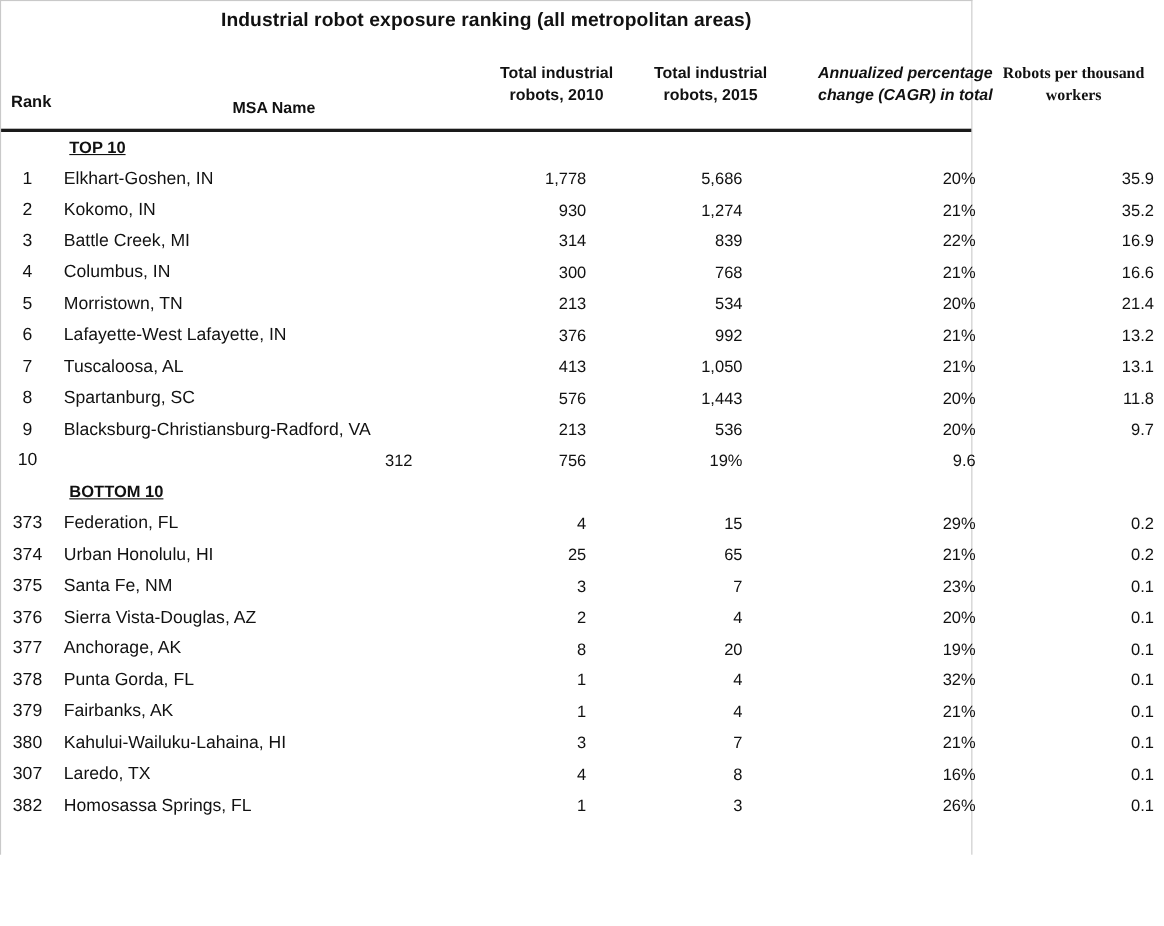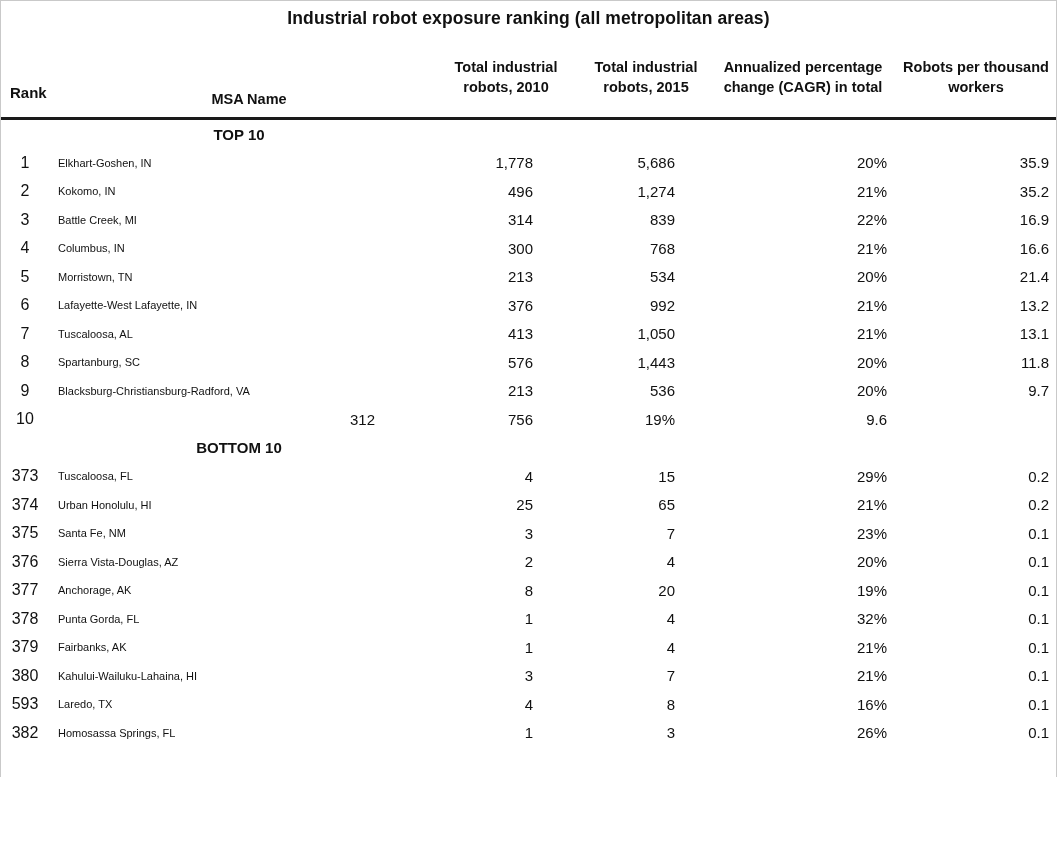--- a/index.html
+++ b/index.html
@@ -6,21 +6,21 @@
   .page {
     position:relative;
     width:1058px; height:842px;
     background:#ffffff;
     font-family:"Liberation Sans", sans-serif;
     color:#111;
     overflow:hidden;
   }
   .table-box {
     position:absolute; top:0; left:0;
-    width:1057px; height:777px;
+    width:884px; height:777px;
     border:1px solid #c9c9c9;
     border-bottom:none;
     box-sizing:border-box;
   }
   .title {
     margin-top:7px;
     text-align:center;
     font-weight:bold;
     font-size:17.5px;
     letter-spacing:0.1px;
@@ -38,38 +38,38 @@
     font-weight:bold;
     font-size:14.5px;
     line-height:20px;
     text-align:center;
     position:relative;
   }
   .hdr-rank { text-align:left; padding-left:9px; font-size:15px;margin-top:32px; }
   .hdr-msa  { left:34px;margin-top:44px; }
   .hdr-2010 { left:46px; }
   .hdr-2015 { left:36px; }
-  .hdr-cagr { left:16px; }
-  .hdr-rpt  { left:2px; }
+  .hdr-cagr { left:36px;font-style:italic; }
+  .hdr-rpt  { left:2px;font-family:Liberation Serif, serif; }
   .thick-rule {
     border:none;
     border-top:3px solid #1a1a1a;
     margin:4px 0 0 0;
   }
   .row { height:28.5px; align-items:center; }
   .section-row .section-label {
     grid-column:2;
-    text-align:center;
     font-weight:bold;
     font-size:15px;
     position:relative;
-    left:24px;
+    left:14px;
+    text-decoration:underline;
   }
   .c-rank { text-align:center; font-size:16px; }
-  .c-msa  { text-align:left; padding-left:9px; font-size:11px; }
+  .c-msa  { text-align:left; padding-left:9px; font-size:16px; }
   .c-num  { text-align:right; padding-right:6px; font-size:15px; }
   .footnotes {
     position:absolute;
     left:14px; top:788px;
     font-style:italic;
     font-size:15px;
     line-height:27.5px;
   }
 </style>
 </head>
@@ -112,21 +112,21 @@
           <div class="c-rank">1</div>
           <div class="c-msa">Elkhart-Goshen, IN</div>
           <div class="c-num">1,778</div>
           <div class="c-num">5,686</div>
           <div class="c-num">20%</div>
           <div class="c-num">35.9</div>
         </div>
         <div class="grid row">
           <div class="c-rank">2</div>
           <div class="c-msa">Kokomo, IN</div>
-          <div class="c-num">496</div>
+          <div class="c-num">930</div>
           <div class="c-num">1,274</div>
           <div class="c-num">21%</div>
           <div class="c-num">35.2</div>
         </div>
         <div class="grid row">
           <div class="c-rank">3</div>
           <div class="c-msa">Battle Creek, MI</div>
           <div class="c-num">314</div>
           <div class="c-num">839</div>
           <div class="c-num">22%</div>
@@ -185,21 +185,21 @@
           <div class="c-num">312</div>
           <div class="c-num">756</div>
           <div class="c-num">19%</div>
           <div class="c-num">9.6</div>
         </div>
         <div class="grid row section-row">
           <div class="section-label">BOTTOM 10</div>
         </div>
         <div class="grid row">
           <div class="c-rank">373</div>
-          <div class="c-msa">Tuscaloosa, FL</div>
+          <div class="c-msa">Federation, FL</div>
           <div class="c-num">4</div>
           <div class="c-num">15</div>
           <div class="c-num">29%</div>
           <div class="c-num">0.2</div>
         </div>
         <div class="grid row">
           <div class="c-rank">374</div>
           <div class="c-msa">Urban Honolulu, HI</div>
           <div class="c-num">25</div>
           <div class="c-num">65</div>
@@ -248,21 +248,21 @@
         </div>
         <div class="grid row">
           <div class="c-rank">380</div>
           <div class="c-msa">Kahului-Wailuku-Lahaina, HI</div>
           <div class="c-num">3</div>
           <div class="c-num">7</div>
           <div class="c-num">21%</div>
           <div class="c-num">0.1</div>
         </div>
         <div class="grid row">
-          <div class="c-rank">593</div>
+          <div class="c-rank">307</div>
           <div class="c-msa">Laredo, TX</div>
           <div class="c-num">4</div>
           <div class="c-num">8</div>
           <div class="c-num">16%</div>
           <div class="c-num">0.1</div>
         </div>
         <div class="grid row">
           <div class="c-rank">382</div>
           <div class="c-msa">Homosassa Springs, FL</div>
           <div class="c-num">1</div>

